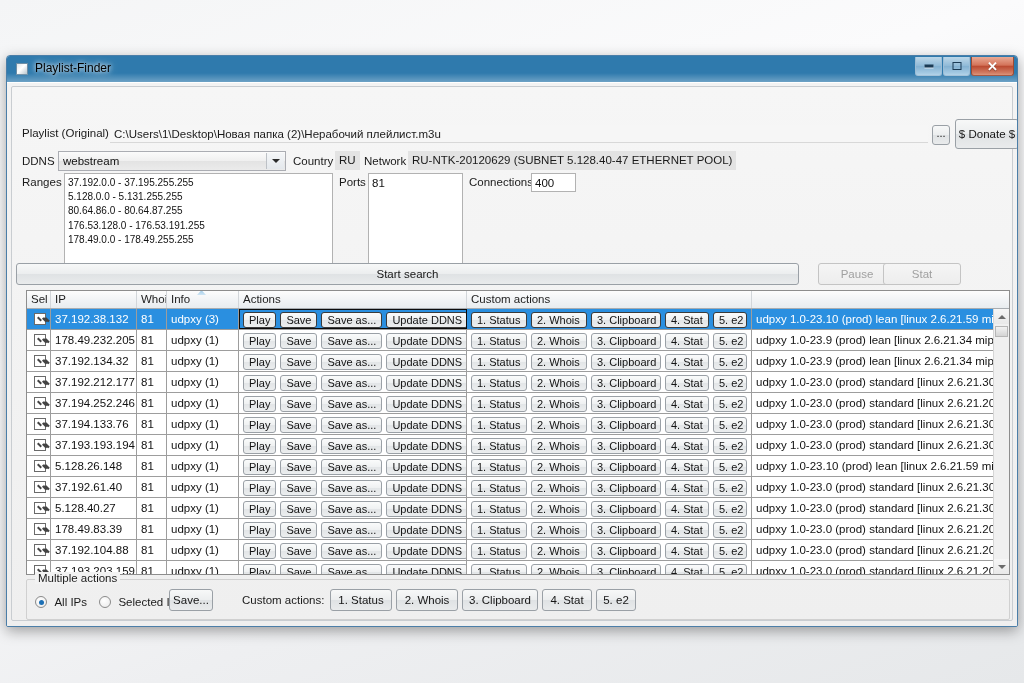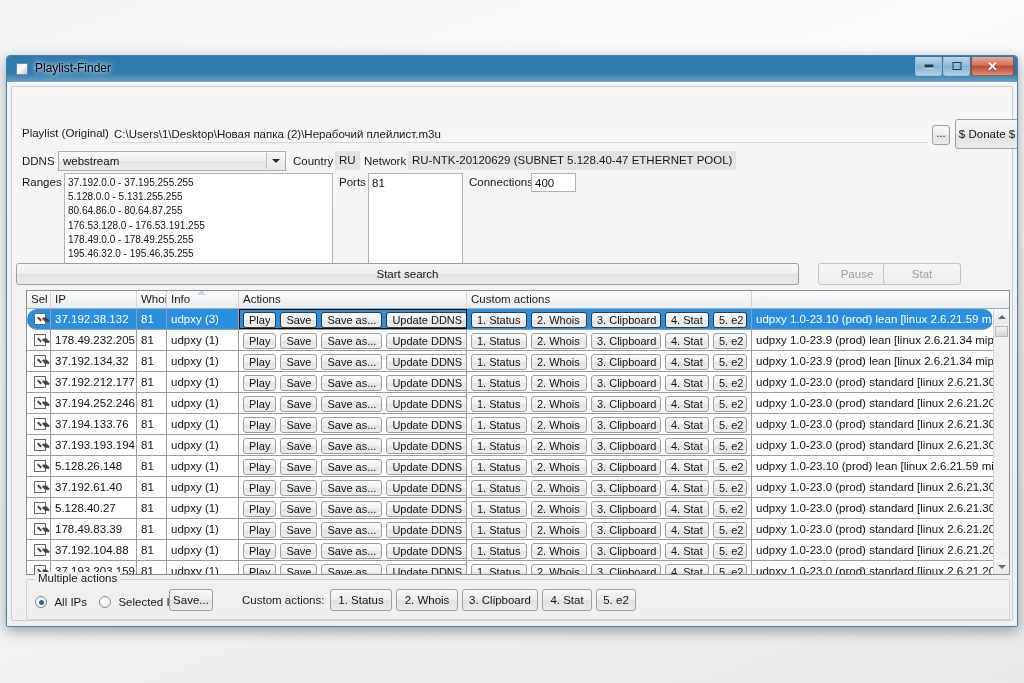--- a/index.html
+++ b/index.html
@@ -171,21 +171,21 @@
     clip-path: polygon(50% 0, 100% 100%, 0 100%);
   }
   #grid-body {
     position:absolute; left:0; top:18px; right:16px; bottom:0;
     overflow:hidden;
   }
   .row {
     position:relative; height:21px; box-sizing:border-box;
     border-bottom:1px solid #9d9d9d; background:#fff;
   }
-  .row.sel { background:#2a8fe0;border-radius:10px; }
+  .row.sel { background:#2a8fe0; }
   .cell {
     position:absolute; top:0; height:20px; line-height:20px;
     font-size:11.5px; color:#111; padding-left:4px;
     box-sizing:border-box; white-space:nowrap; overflow:hidden;
     border-right:1px solid #9d9d9d;
   }
   .row.sel .cell { color:#fff; }
   .cell.noborder { border-right:none; }
   .cell.actions, .cell.custom {
     padding-left:0; display:flex; align-items:center; gap:4px;
@@ -296,21 +296,20 @@
       <div class="abs lbl" style="left:352px; top:68px;">Network</div>
       <div class="abs flat-ro" style="left:396px; top:64px; height:19px; line-height:17px;">RU-NTK-20120629 (SUBNET 5.128.40-47 ETHERNET POOL)</div>
 
       <div class="abs lbl" style="left:10px; top:89px;">Ranges</div>
       <div class="abs" id="ranges-box" style="left:52px; top:86px; width:269px; height:94px;">
         <div>37.192.0.0 - 37.195.255.255</div>
         <div>5.128.0.0 - 5.131.255.255</div>
         <div>80.64.86.0 - 80.64.87.255</div>
         <div>176.53.128.0 - 176.53.191.255</div>
         <div>178.49.0.0 - 178.49.255.255</div>
-        <div>195.46.32.0 - 195.46.35.255</div>
       </div>
 
       <div class="abs lbl" style="left:327px; top:89px;">Ports</div>
       <div class="abs tbox" style="left:356px; top:86px; width:95px; height:94px; border-color:#b2b2b2;">
         <span>81</span>
       </div>
 
       <div class="abs lbl" style="left:457px; top:89px;">Connections</div>
       <div class="abs tbox" style="left:519px; top:86px; width:45px; height:19px;">
         <span>400</span>

